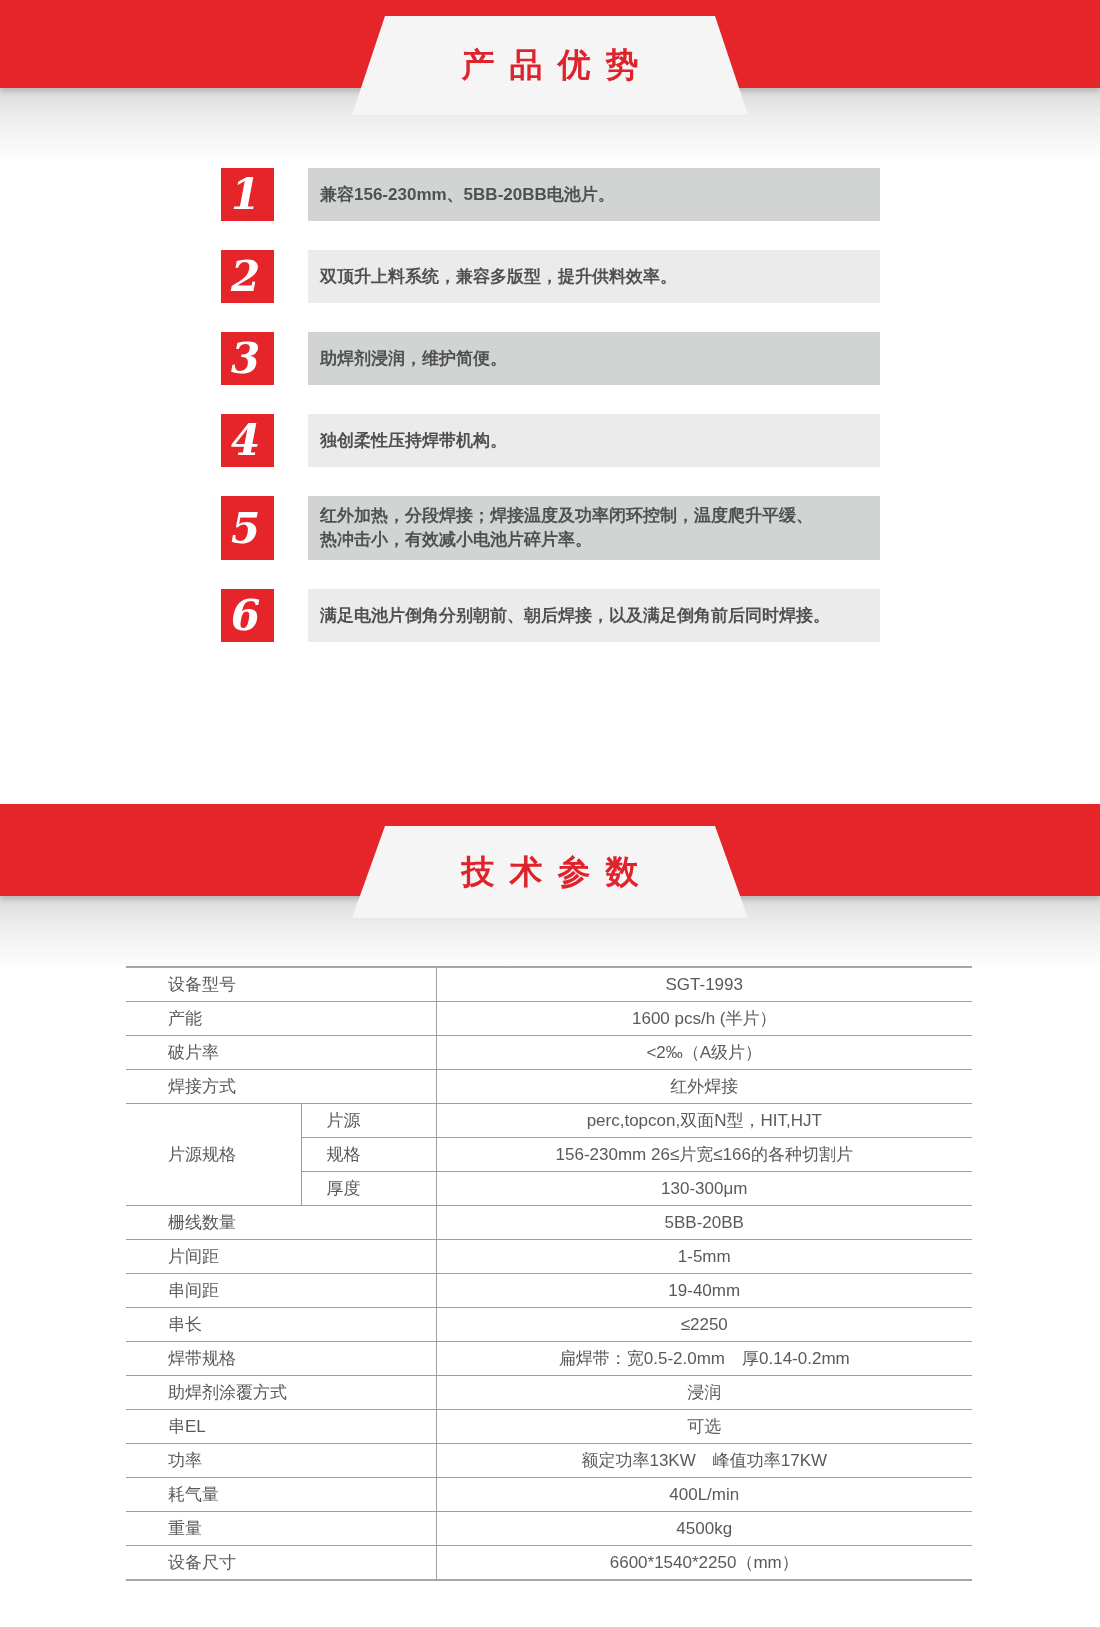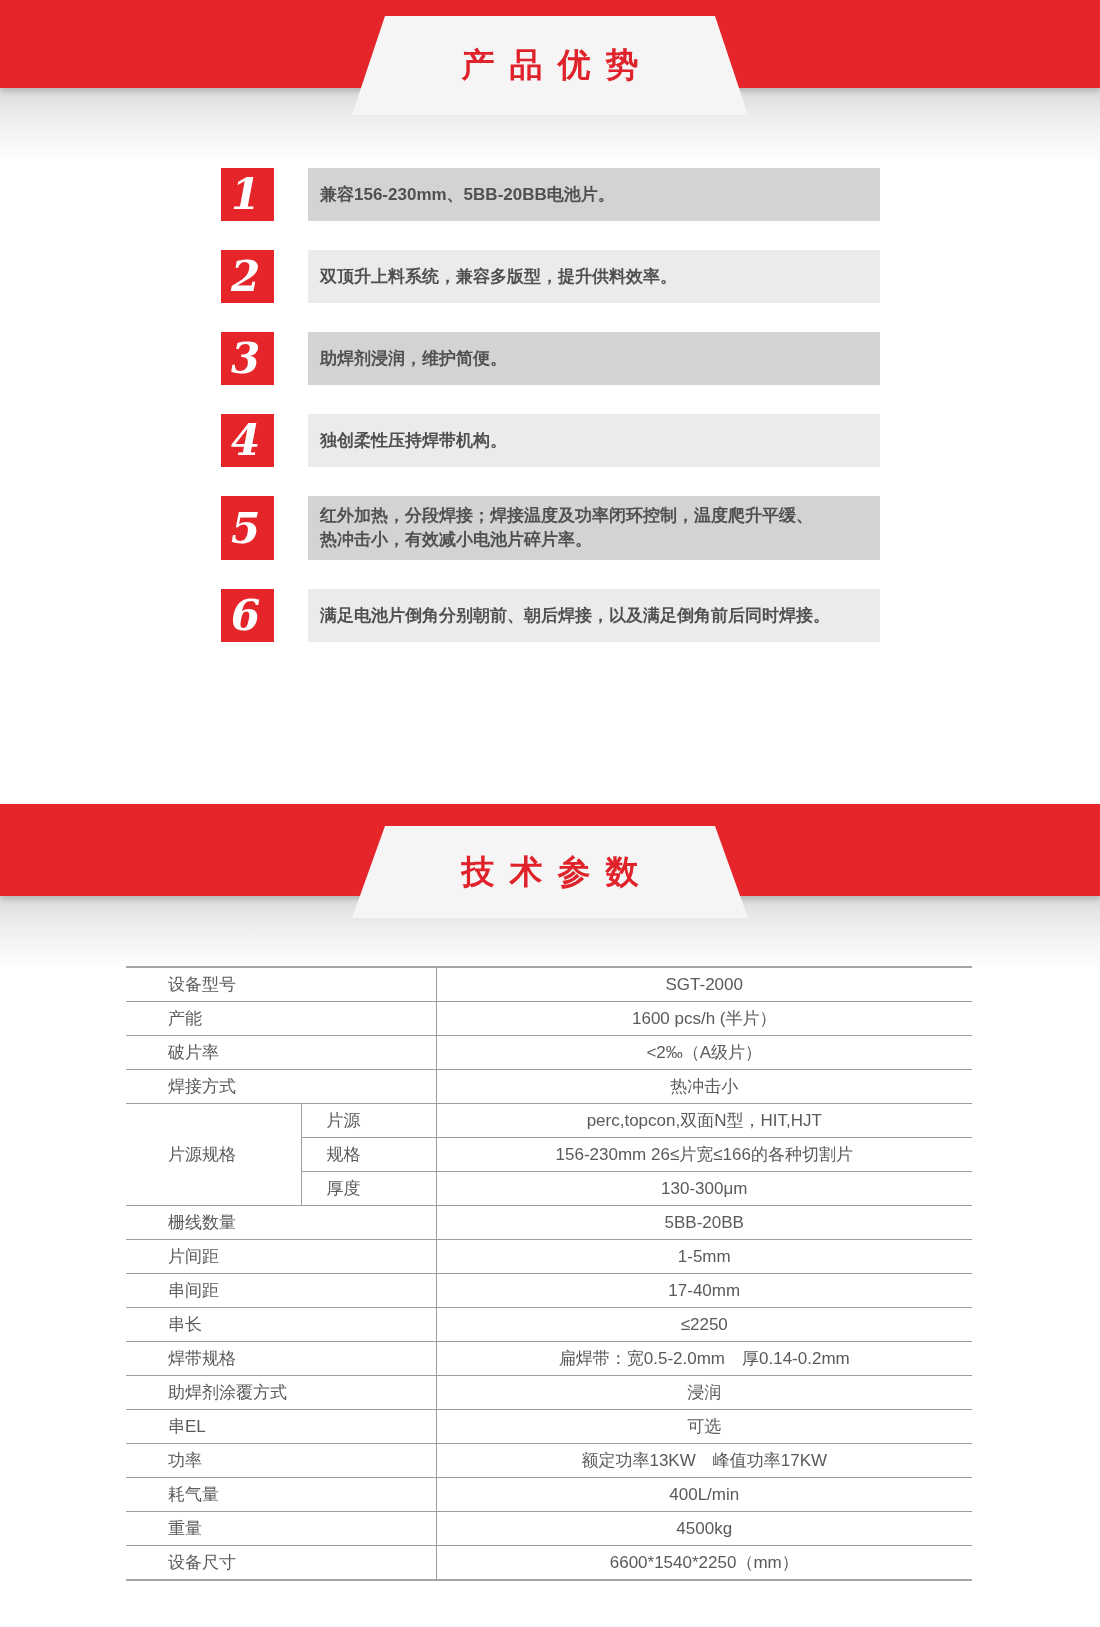--- a/index.html
+++ b/index.html
@@ -167,33 +167,33 @@
 
   <table class="spec-table">
     <colgroup>
         <col class="c1">
         <col class="c2">
         <col class="c3">
       </colgroup>
     <tbody>
         <tr>
       <td class="spec-label" colspan="2">设备型号</td>
-      <td class="spec-value">SGT-2000</td>
+      <td class="spec-value">SGT-1993</td>
     </tr>
     <tr>
       <td class="spec-label" colspan="2">产能</td>
       <td class="spec-value">1600 pcs/h (半片）</td>
     </tr>
     <tr>
       <td class="spec-label" colspan="2">破片率</td>
       <td class="spec-value">&lt;2‰（A级片）</td>
     </tr>
     <tr>
       <td class="spec-label" colspan="2">焊接方式</td>
-      <td class="spec-value">热冲击小</td>
+      <td class="spec-value">红外焊接</td>
     </tr>
     <tr>
       <td class="spec-label" rowspan="3">片源规格</td>
       <td class="spec-sublabel">片源</td>
       <td class="spec-value">perc,topcon,双面N型，HIT,HJT</td>
     </tr>
     <tr>
       <td class="spec-sublabel">规格</td>
       <td class="spec-value">156-230mm 26≤片宽≤166的各种切割片</td>
     </tr>
@@ -204,21 +204,21 @@
     <tr>
       <td class="spec-label" colspan="2">栅线数量</td>
       <td class="spec-value">5BB-20BB</td>
     </tr>
     <tr>
       <td class="spec-label" colspan="2">片间距</td>
       <td class="spec-value">1-5mm</td>
     </tr>
     <tr>
       <td class="spec-label" colspan="2">串间距</td>
-      <td class="spec-value">17-40mm</td>
+      <td class="spec-value">19-40mm</td>
     </tr>
     <tr>
       <td class="spec-label" colspan="2">串长</td>
       <td class="spec-value">≤2250</td>
     </tr>
     <tr>
       <td class="spec-label" colspan="2">焊带规格</td>
       <td class="spec-value">扁焊带：宽0.5-2.0mm　厚0.14-0.2mm</td>
     </tr>
     <tr>

